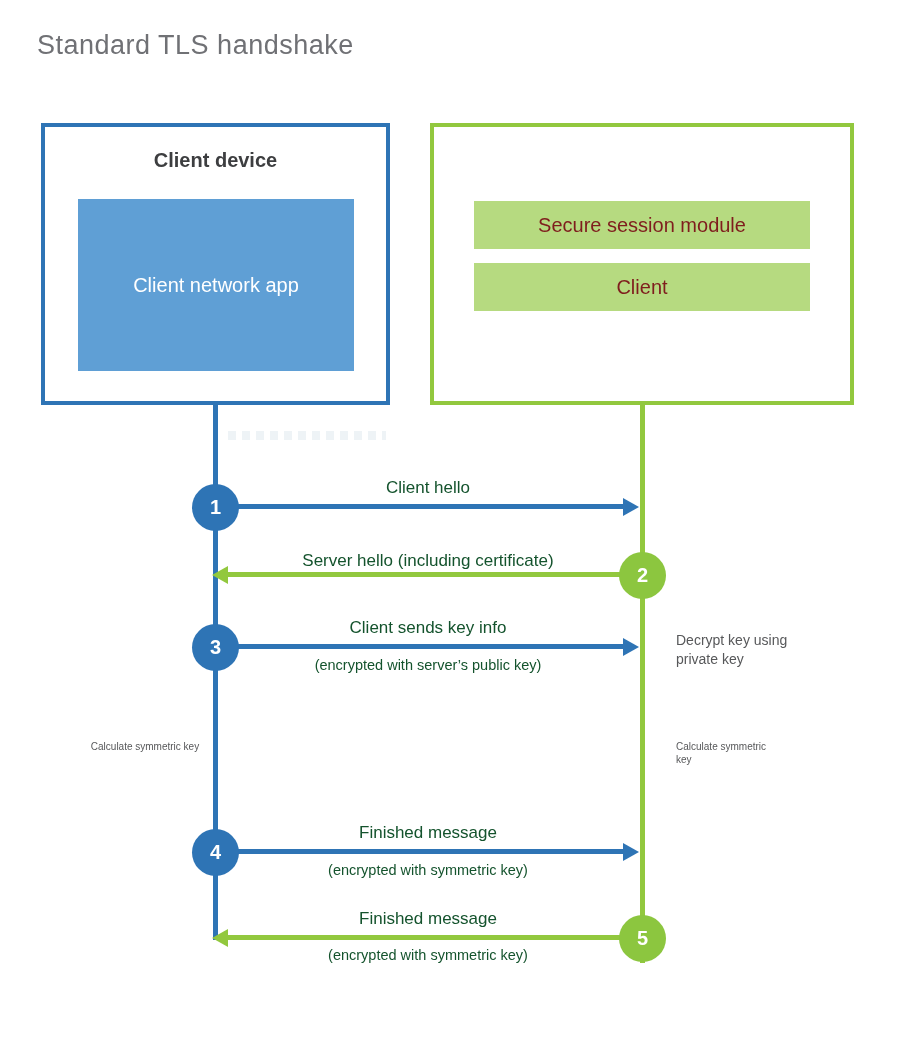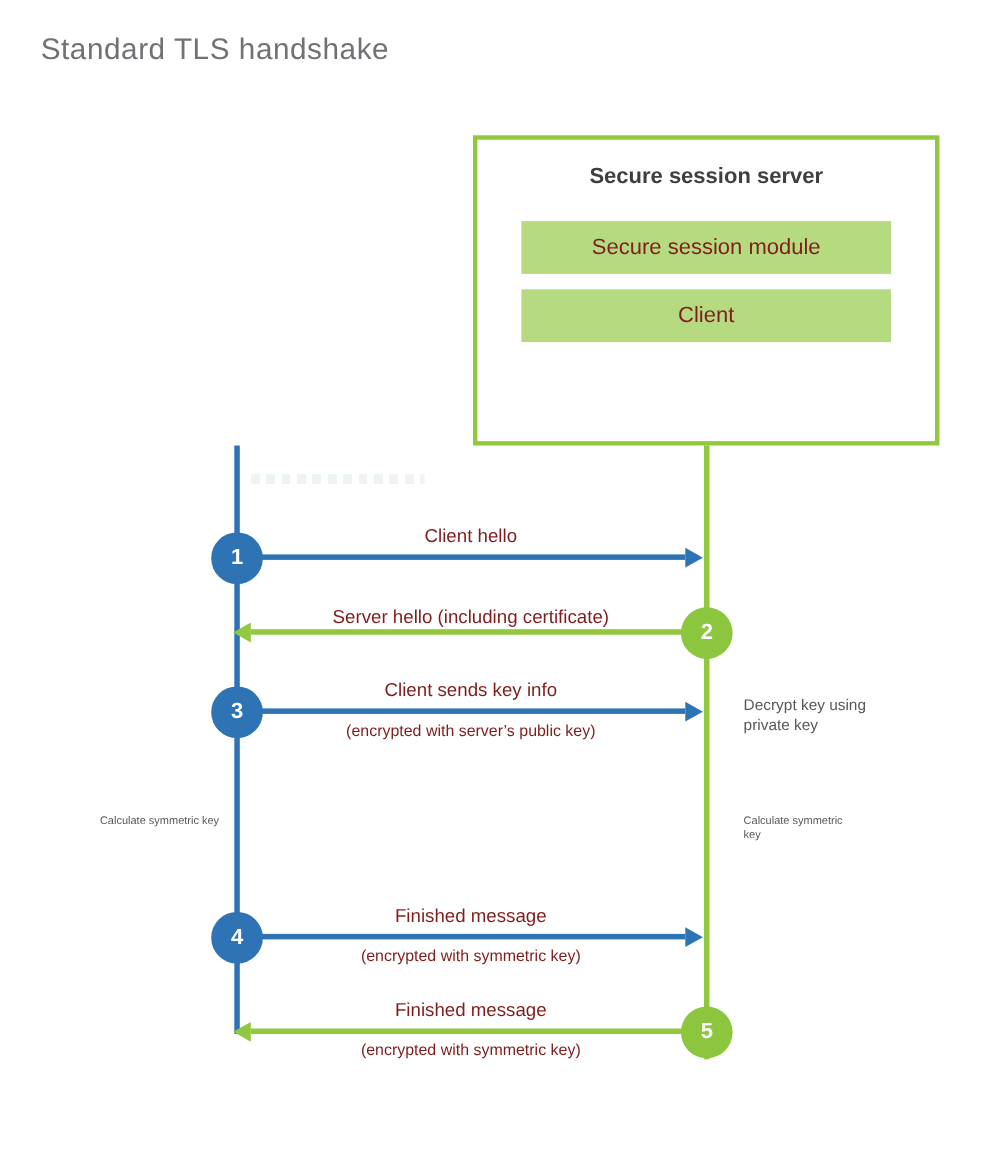--- a/index.html
+++ b/index.html
@@ -43,40 +43,43 @@
   .head-left{border-top:9px solid transparent;border-bottom:9px solid transparent;
     border-right:16px solid #92c83e;}
 
   
   .step{position:absolute;width:47px;height:47px;border-radius:50%;
     display:flex;align-items:center;justify-content:center;
     color:#fff;font-size:20px;font-weight:bold;}
   .step-blue{background:#2e74b5;} .step-green{background:#8cc63f;}
 
   
-  .msg{position:absolute;left:208px;width:440px;text-align:center;color:#7f1d1d;}
+  .msg{position:absolute;left:208px;width:440px;text-align:center;color:#14532d;}
   .msg-main{font-size:17px;}
   .msg-sub{font-size:14.5px;}
 
   
   .note{position:absolute;color:#57585a;font-size:10px;line-height:1.3;}
   .note-decrypt{left:676px;top:631px;width:125px;text-align:left;font-size:14px;line-height:1.35;}
   .note-calc-left{left:80px;top:740px;width:130px;text-align:center;}
   .note-calc-right{left:676px;top:740px;width:100px;text-align:left;}
 </style>
 </head>
 <body>
 
 <div class="canvas">
 
   <div class="page-title">Standard TLS handshake</div>
 
+  <div class="actor-box client-box">
+    <div class="actor-title">Client device</div>
+    <div class="client-app">Client network app</div>
+  </div>
 
   <div class="actor-box server-box">
-    <div class="actor-title">Secure session server</div>
     <div class="server-bar bar-1">Secure session module</div>
     <div class="server-bar bar-2">Client</div>
   </div>
 
   <div class="lifeline lifeline-client"></div>
   <div class="lifeline lifeline-server"></div>
   <div class="ghost-dashes"></div>
 
   <div class="msg msg-main" style="top:478px">Client hello</div>
   <div class="shaft shaft-blue" style="left:216px;top:504px;width:407px"></div>

